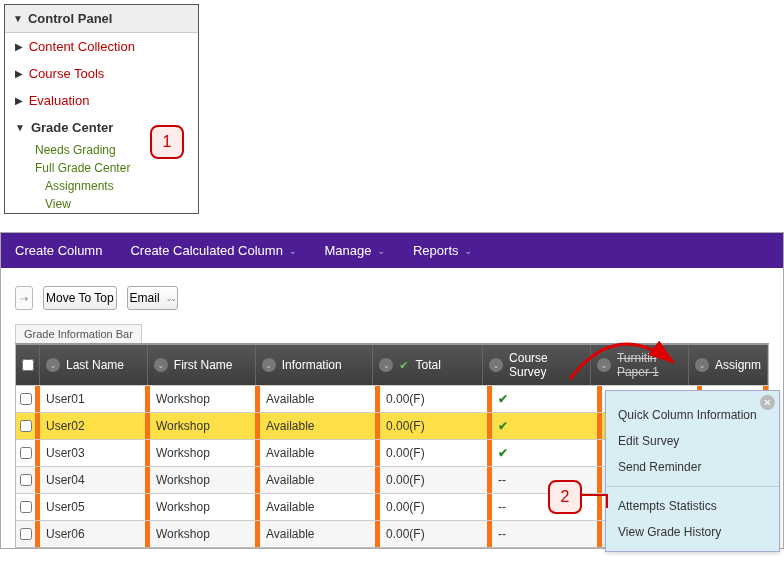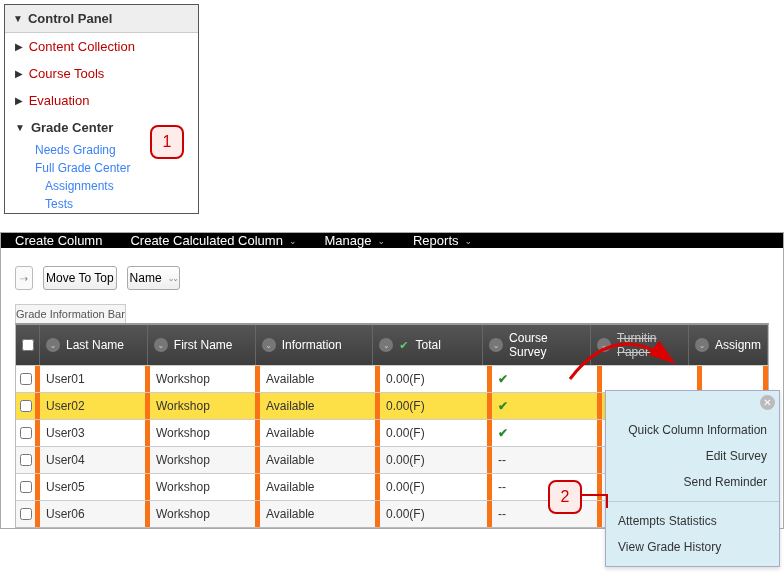--- a/index.html
+++ b/index.html
@@ -5,38 +5,38 @@
     * { box-sizing: border-box; margin: 0; padding: 0; }
     body { font-family: Arial, Helvetica, sans-serif; font-size: 12px; color: #333; background: #fff; width: 784px; }
     
     
     .cp-panel { width: 195px; border: 1px solid #555; margin: 4px 0 0 4px; }
     .cp-header { background: #eee; padding: 6px 8px; font-weight: bold; font-size: 13px; border-bottom: 1px solid #ccc; display: flex; align-items: center; }
     .cp-header .arrow { margin-right: 5px; font-size: 10px; }
     .cp-item { padding: 6px 8px 6px 10px; color: #b00; font-size: 13px; display: flex; align-items: center; }
     .cp-item .arrow { margin-right: 6px; color: #333; font-size: 10px; }
     .cp-item.expanded { color: #333; font-weight: bold; position: relative; }
-    .cp-sub { padding: 2px 8px 2px 30px; font-size: 12px; color: #3b82f6; }
+    .cp-sub { padding: 2px 8px 2px 30px; font-size: 12px; color: #4d7c0f; }
     .cp-sub.indent2 { padding-left: 40px; }
     
     .callout1 { position: absolute; left: 150px; top: 125px; width: 34px; height: 34px; border: 2px solid #c00; border-radius: 8px; background: #fdecea; display: flex; align-items: center; justify-content: center; font-size: 16px; color: #c00; z-index: 30; }
     
     
     .gc-wrap { margin-top: 18px; border: 1px solid #aaa; position: relative; }
-    .dark-toolbar { background: #000000; color: #fff; padding: 0 14px; display: flex; gap: 28px; align-items: center; font-size: 13px; }
+    .dark-toolbar { background: #4c1d95; color: #fff; padding: 10px 14px; display: flex; gap: 28px; align-items: center; font-size: 13px; }
     .dark-toolbar .tb-item { display: inline-flex; align-items: center; gap: 6px; cursor: pointer; }
     .chev { font-size: 9px; color: #bbb; }
     
     
     .btn-row { padding: 18px 14px 8px 14px; display: flex; gap: 10px; align-items: center; position: relative; }
     .mini-icon { width: 18px; height: 24px; border: 1px solid #bbb; border-radius: 3px; display: inline-flex; align-items: center; justify-content: center; color: #888; font-size: 10px; background: #fafafa; position: relative; }
     .btn { border: 1px solid #aaa; border-radius: 3px; padding: 4px 2px; background: linear-gradient(#fff,#eee); font-size: 12px; display: inline-flex; align-items: center; gap: 6px; cursor: pointer; }
     .btn .dbl { font-size: 8px; color: #888; letter-spacing: -2px; }
     
-    .info-bar-tab { margin: 6px 0 0 14px; display: inline-block; border: 1px solid #ccc; border-bottom: none; background: #f5f5f5; padding: 3px 0; font-size: 11px; color: #555; }
+    .info-bar-tab { margin: 6px 0 0 14px; display: inline-block; border: 1px solid #ccc; border-bottom: none; background: #f5f5f5; padding: 3px 8px; font-size: 11px; color: #555; }
     
     
     .grid { margin: 0 14px 0 14px; border: 1px solid #bbb; border-top: 2px solid #999; }
     .grid-head { display: flex; background: linear-gradient(#555,#3d3d3d); color: #fff; font-size: 12px; }
     .gh-cell { border-right: 1px solid #666; padding: 6px 6px; display: flex; align-items: center; gap: 4px; position: relative; }
     .gh-cell.ck { width: 24px; justify-content: center; }
     .gh-cell .hchev { width: 14px; height: 14px; border-radius: 50%; background: #777; display: inline-flex; align-items: center; justify-content: center; font-size: 8px; color: #ccc; margin-right: 2px; flex-shrink: 0; }
     .w-ln { width: 110px; }
     .w-fn { width: 110px; }
     .w-av { width: 120px; }
@@ -90,21 +90,21 @@
     <span class="arrow">▶</span>
     <span>Evaluation</span>
   </div>
   <div class="cp-item expanded">
     <span class="arrow">▼</span>
     <span>Grade Center</span>
   </div>
   <div class="cp-sub">Needs Grading</div>
   <div class="cp-sub">Full Grade Center</div>
   <div class="cp-sub indent2">Assignments</div>
-  <div class="cp-sub indent2">Tests</div>
+  <div class="cp-sub indent2">View</div>
 </div>
 
 <div class="callout1">1</div>
 
 <div class="gc-wrap">
 
   <div class="dark-toolbar">
     <span class="tb-item">
       <span>Create Column</span>
     </span>
@@ -121,21 +121,21 @@
       <span class="chev">⌄</span>
     </span>
   </div>
 
   <div class="btn-row">
     <span class="mini-icon">⇢</span>
     <button class="btn">
       <span>Move To Top</span>
     </button>
     <button class="btn">
-      <span>Name</span>
+      <span>Email</span>
       <span class="dbl">⌄⌄</span>
     </button>
   </div>
 
   <div class="info-bar-tab">Grade Information Bar</div>
 
   <div class="grid">
     <div class="grid-head">
       <div class="gh-cell ck">
         <input type="checkbox" style="">
@@ -264,21 +264,21 @@
   <defs>
     <marker id="ah" markerWidth="10" markerHeight="10" refX="8" refY="3" orient="auto">
       <path d="M0,0 L0,6 L9,3 z" fill="#d00"></path>
     </marker>
   </defs>
   <path d="M 15 75 Q 60 15 118 58" stroke="#d00" stroke-width="3" fill="none" marker-end="url(#ah)"></path>
 </svg>
 
 <div class="ctxmenu">
   <span class="close">✕</span>
-  <div class="mgrp" style="padding-top:26px;text-align:right;">
+  <div class="mgrp" style="padding-top:11px;">
     <div class="mitem">Quick Column Information</div>
     <div class="mitem">Edit Survey</div>
     <div class="mitem">Send Reminder</div>
   </div>
   <div class="sep"></div>
   <div class="mgrp">
     <div class="mitem">Attempts Statistics</div>
     <div class="mitem">View Grade History</div>
   </div>
 </div>

